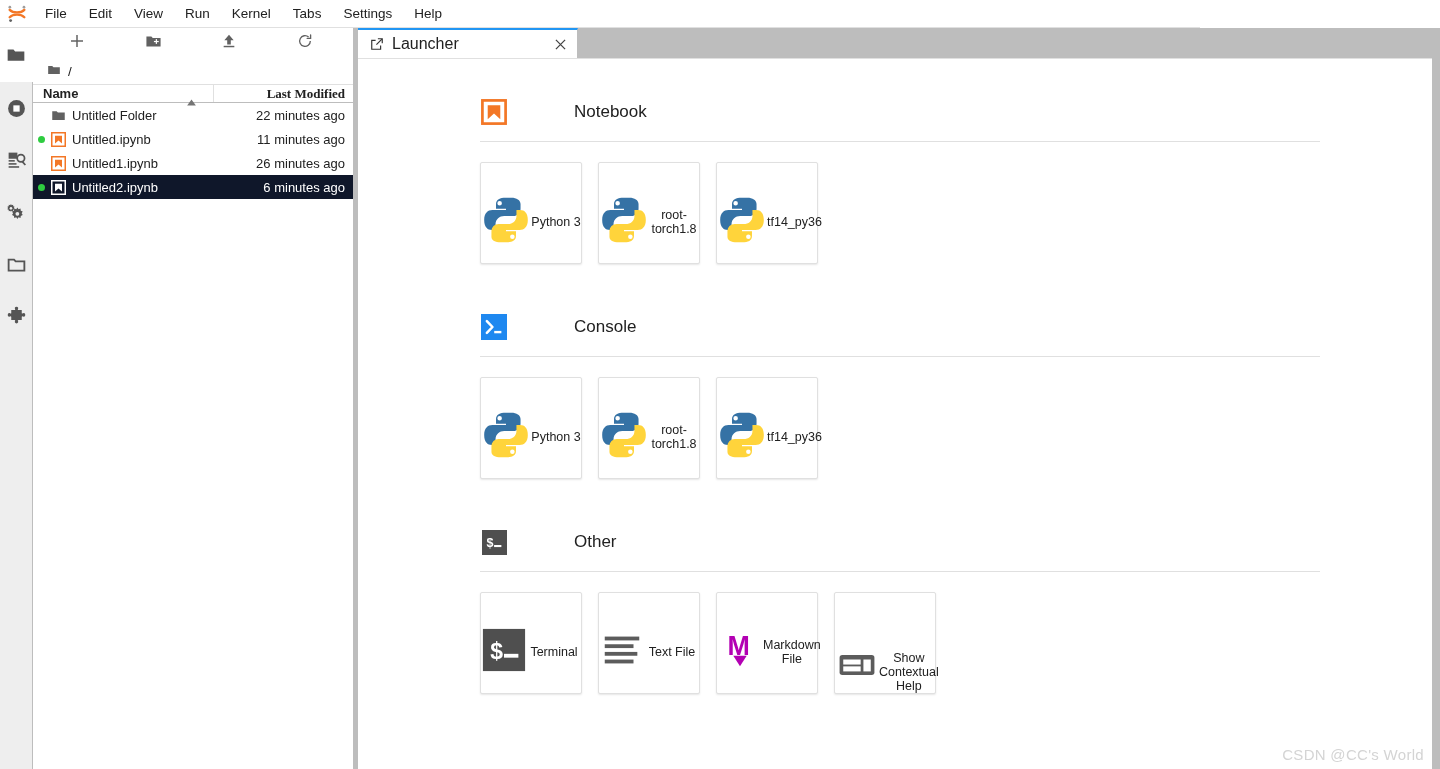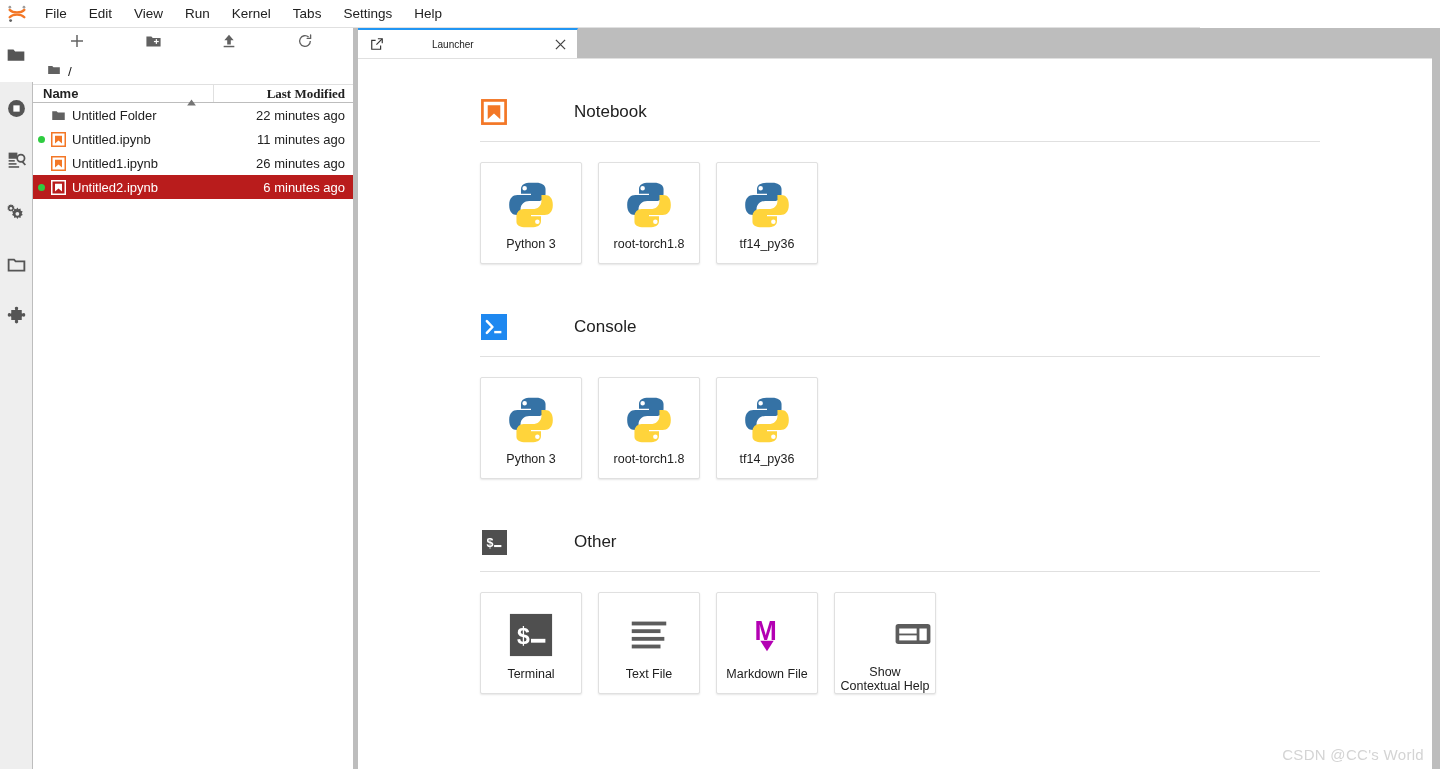--- a/index.html
+++ b/index.html
@@ -60,21 +60,21 @@
   }
   .fp-h-name { flex: 1; padding-left: 10px; display: flex; align-items: center; position: relative;
                border-right: 1px solid #e0e0e0; height: 100%; }
   .fp-sortarrow { position: absolute; right: 16px; top: 9px; }
   .fp-h-mod { width: 139px; text-align: right; padding-right: 8px; font-family: Liberation Serif, serif; }
   .fp-list { flex: 1; overflow: hidden; }
   .fp-row {
     display: flex; align-items: center; height: 24px; font-size: 13px; color: #212121;
     cursor: pointer; position: relative;
   }
-  .fp-row.selected { background: #b91c1c; color: #fff; }
+  .fp-row.selected { background: #0f172a; color: #fff; }
   .fp-dot {
     width: 7px; height: 7px; border-radius: 50%; background: #2ecc40;
     position: absolute; left: 5px; top: 9px;
   }
   .fp-icon { width: 22px; margin-left: 14px; display: flex; align-items: center; justify-content: center; flex-shrink: 0; }
   .fp-name { flex: 1; padding-left: 3px; white-space: nowrap; overflow: hidden; }
   .fp-mod { width: 139px; text-align: right; padding-right: 8px; white-space: nowrap; }
 
   
   .splitter {
@@ -87,42 +87,42 @@
     position: absolute; left: 358px; top: 28px; width: 1082px; height: 741px;
     background: #fff;
   }
   .tabbar {
     height: 30px; background: #bdbdbd; display: flex; align-items: stretch;
   }
   .tab {
     width: 220px; background: #fff; border-top: 2px solid #2196f3;
     border-right: 1px solid #bdbdbd;
     display: flex; align-items: center; padding: 0 8px 0 12px;
-    font-size: 10px; color: #212121; cursor: pointer; position: relative; gap: 40px;
+    font-size: 16px; color: #212121; cursor: pointer; position: relative;
   }
   .tab .tab-ico { margin-right: 8px; display: flex; align-items: center; }
   .tab .tab-label { flex: 1; white-space: nowrap; }
   .tab .tab-close { width: 18px; height: 18px; display: flex; align-items: center; justify-content: center;
                     color: #555; font-size: 14px; cursor: pointer; }
 
   .launcher {
     position: relative; height: 711px; overflow: hidden; background: #fff;
     border-top: 1px solid #e0e0e0;
   }
   .launcher-inner { padding: 36px 0 0 122px; }
   .sect { margin-bottom: 8px; }
   .sect-head { display: flex; align-items: center; height: 34px; gap: 41px; }
   .sect-ico { width: 28px; height: 28px; display: flex; align-items: center; justify-content: center; margin-right: 25px; }
   .sect-title { font-size: 17px; color: #212121; }
   .sect-rule { width: 840px; height: 1px; background: #e0e0e0; margin-top: 12px; }
   .cards { display: flex; gap: 16px; margin-top: 20px; }
   .card {
     width: 102px; height: 102px; background: #fff; border: 1px solid #e0e0e0;
     border-radius: 2px; box-shadow: 0 1px 2px rgba(0,0,0,.10);
-    display: flex; flex-direction: column; align-items: center; justify-content: flex-start;
+    display: flex; flex-direction: row; align-items: center; justify-content: flex-start;
     padding-top: 14px; cursor: pointer;
   }
   .card-ico { height: 56px; display: flex; align-items: center; justify-content: center; }
   .card-label {
     font-size: 12.5px; color: #212121; text-align: center; line-height: 14px;
     margin-top: 4px; width: 100px;
   }
   .sect-gap { height: 38px; }
 
   .watermark {

